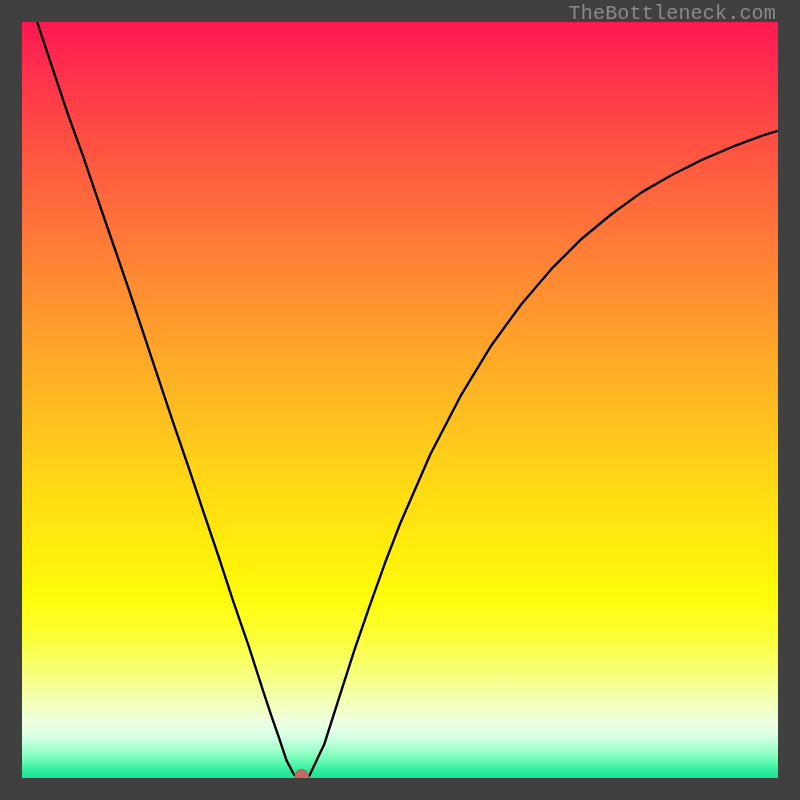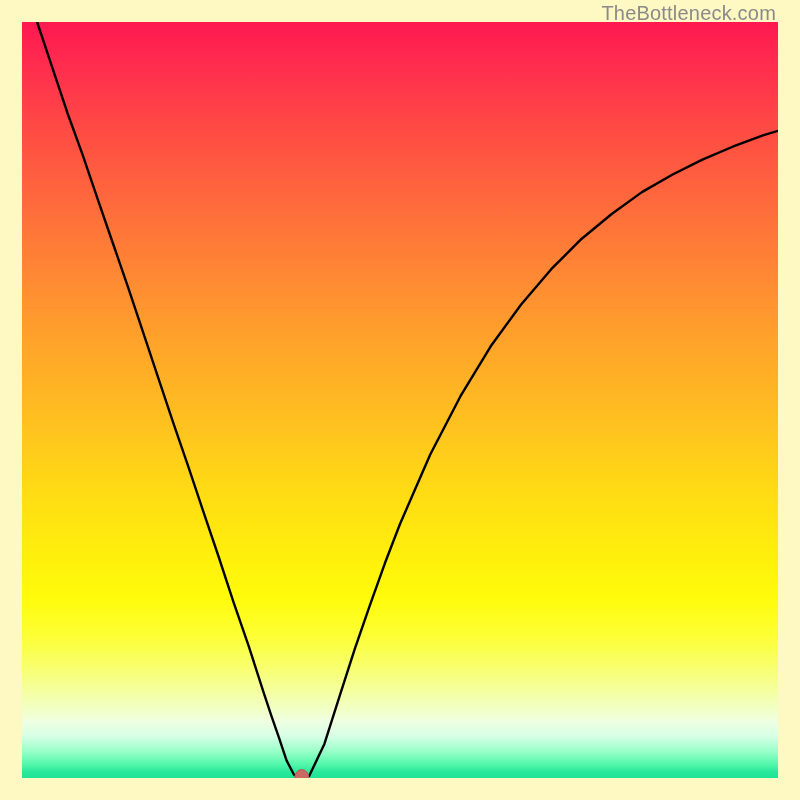--- a/index.html
+++ b/index.html
@@ -2,21 +2,22 @@
 <html><head>
 <meta charset="utf-8">
 <style>
   * { margin: 0; padding: 0; box-sizing: border-box; }
   html, body { width: 800px; height: 800px; overflow: hidden; }
   body { background: #000; position: relative; font-family: Arial, sans-serif; }
   .outer {
     position: absolute;
     top: 0; left: 0;
     width: 800px; height: 800px;
-    background: #fef9c3;
+    background: #404040;
+    font-family: Liberation Mono, monospace;
   }
   .plot-area {
     position: absolute;
     top: 22px;
     left: 22px;
     width: 756px;
     height: 756px;
     overflow: hidden;
   }
   .gradient {

